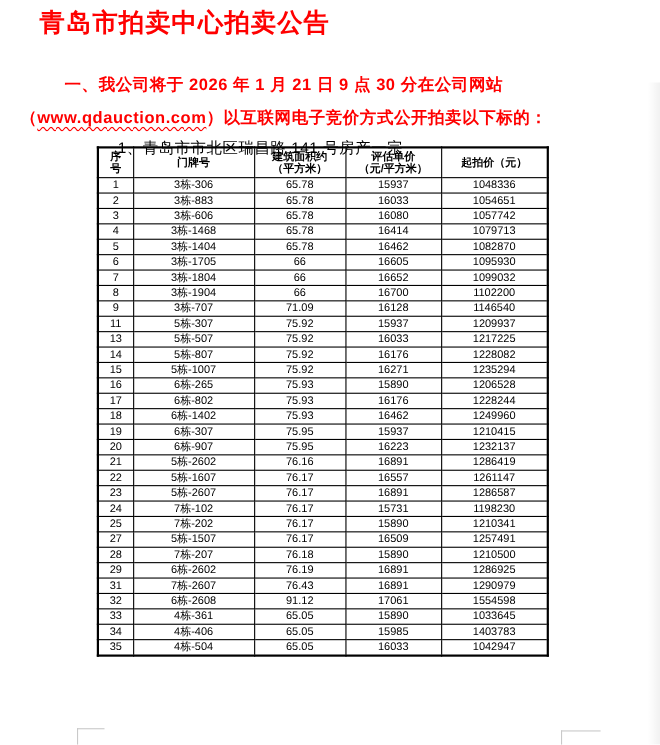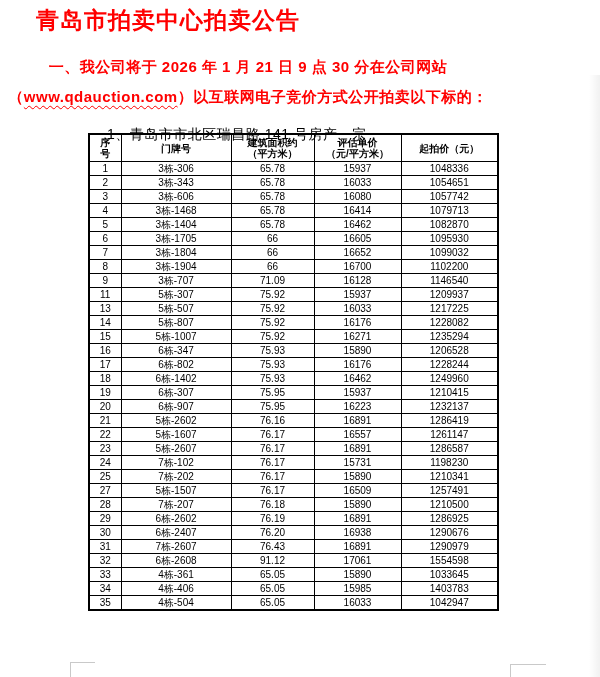--- a/index.html
+++ b/index.html
@@ -17,21 +17,21 @@
     color:#ff0000;
     letter-spacing:1px;
     margin:0;
     padding-left:36px;
   }
   .intro-line{
     position:absolute;left:0;width:488px;
     text-align:center;
     font-size:15px;font-weight:bold;
     color:#ff0000;
-    margin:4px;
+    margin:14px;
     letter-spacing:0.5px;
   }
   .intro-line-1{top:54px;}
   .intro-line-2{top:84px;}
   .url-link{
     color:#ff0000;
     text-decoration:underline wavy #ff0000;
     text-decoration-thickness:1px;
     text-underline-offset:3px;
   }
@@ -123,21 +123,21 @@
     <tbody>
         <tr>
           <td>1</td>
           <td>3栋-306</td>
           <td>65.78</td>
           <td>15937</td>
           <td>1048336</td>
         </tr>
         <tr>
           <td>2</td>
-          <td>3栋-343</td>
+          <td>3栋-883</td>
           <td>65.78</td>
           <td>16033</td>
           <td>1054651</td>
         </tr>
         <tr>
           <td>3</td>
           <td>3栋-606</td>
           <td>65.78</td>
           <td>16080</td>
           <td>1057742</td>
@@ -207,21 +207,21 @@
         </tr>
         <tr>
           <td>15</td>
           <td>5栋-1007</td>
           <td>75.92</td>
           <td>16271</td>
           <td>1235294</td>
         </tr>
         <tr>
           <td>16</td>
-          <td>6栋-347</td>
+          <td>6栋-265</td>
           <td>75.93</td>
           <td>15890</td>
           <td>1206528</td>
         </tr>
         <tr>
           <td>17</td>
           <td>6栋-802</td>
           <td>75.93</td>
           <td>16176</td>
           <td>1228244</td>
@@ -297,27 +297,20 @@
           <td>1210500</td>
         </tr>
         <tr>
           <td>29</td>
           <td>6栋-2602</td>
           <td>76.19</td>
           <td>16891</td>
           <td>1286925</td>
         </tr>
         <tr>
-          <td>30</td>
-          <td>6栋-2407</td>
-          <td>76.20</td>
-          <td>16938</td>
-          <td>1290676</td>
-        </tr>
-        <tr>
           <td>31</td>
           <td>7栋-2607</td>
           <td>76.43</td>
           <td>16891</td>
           <td>1290979</td>
         </tr>
         <tr>
           <td>32</td>
           <td>6栋-2608</td>
           <td>91.12</td>

